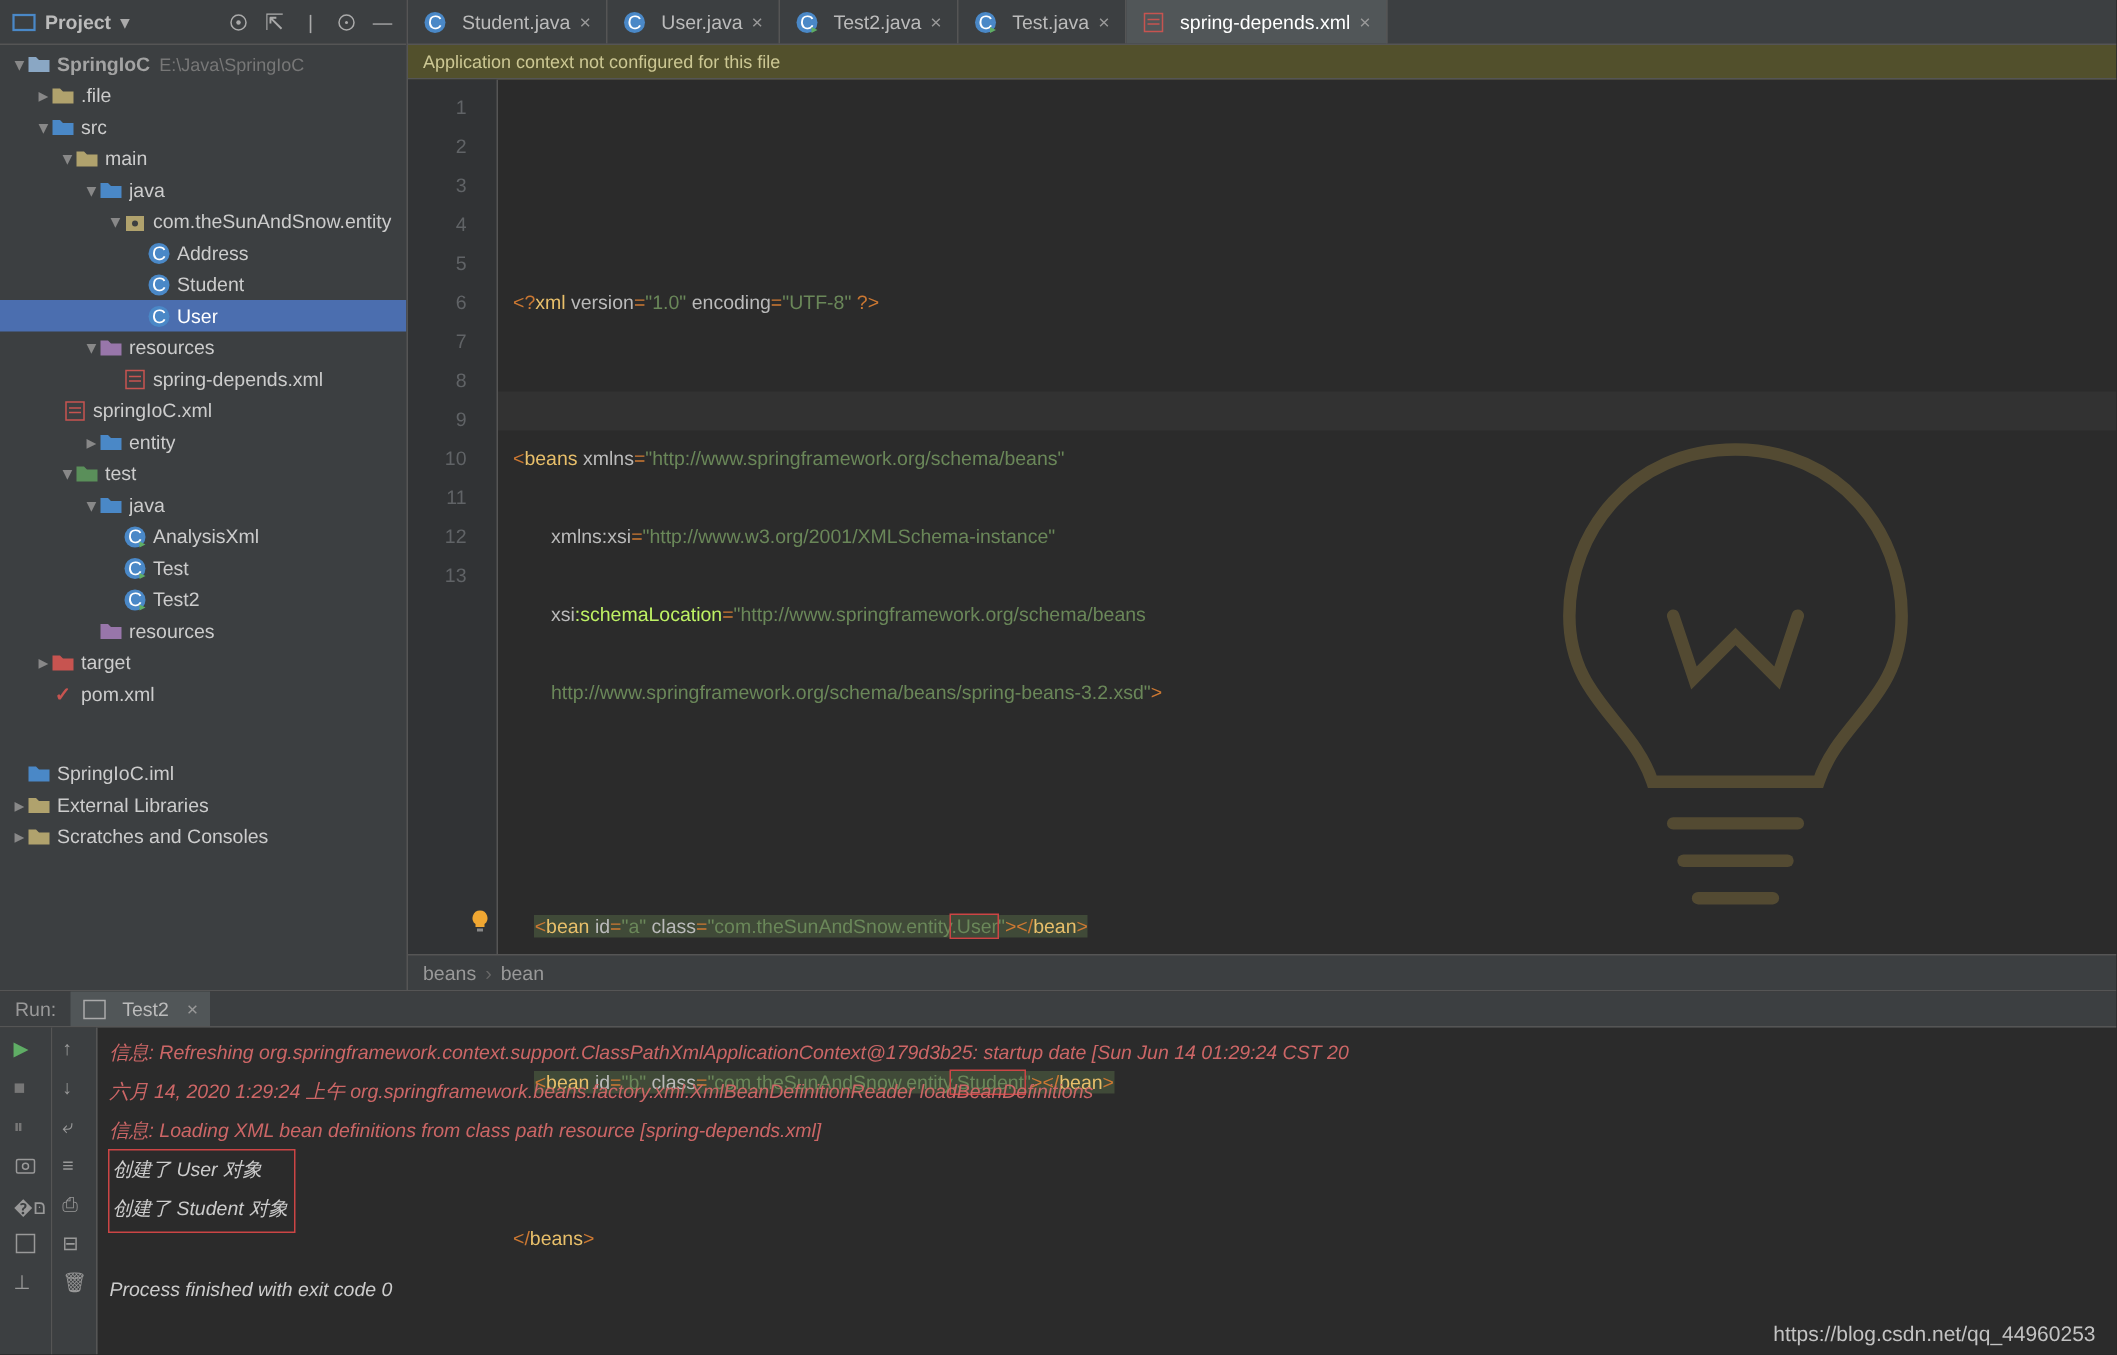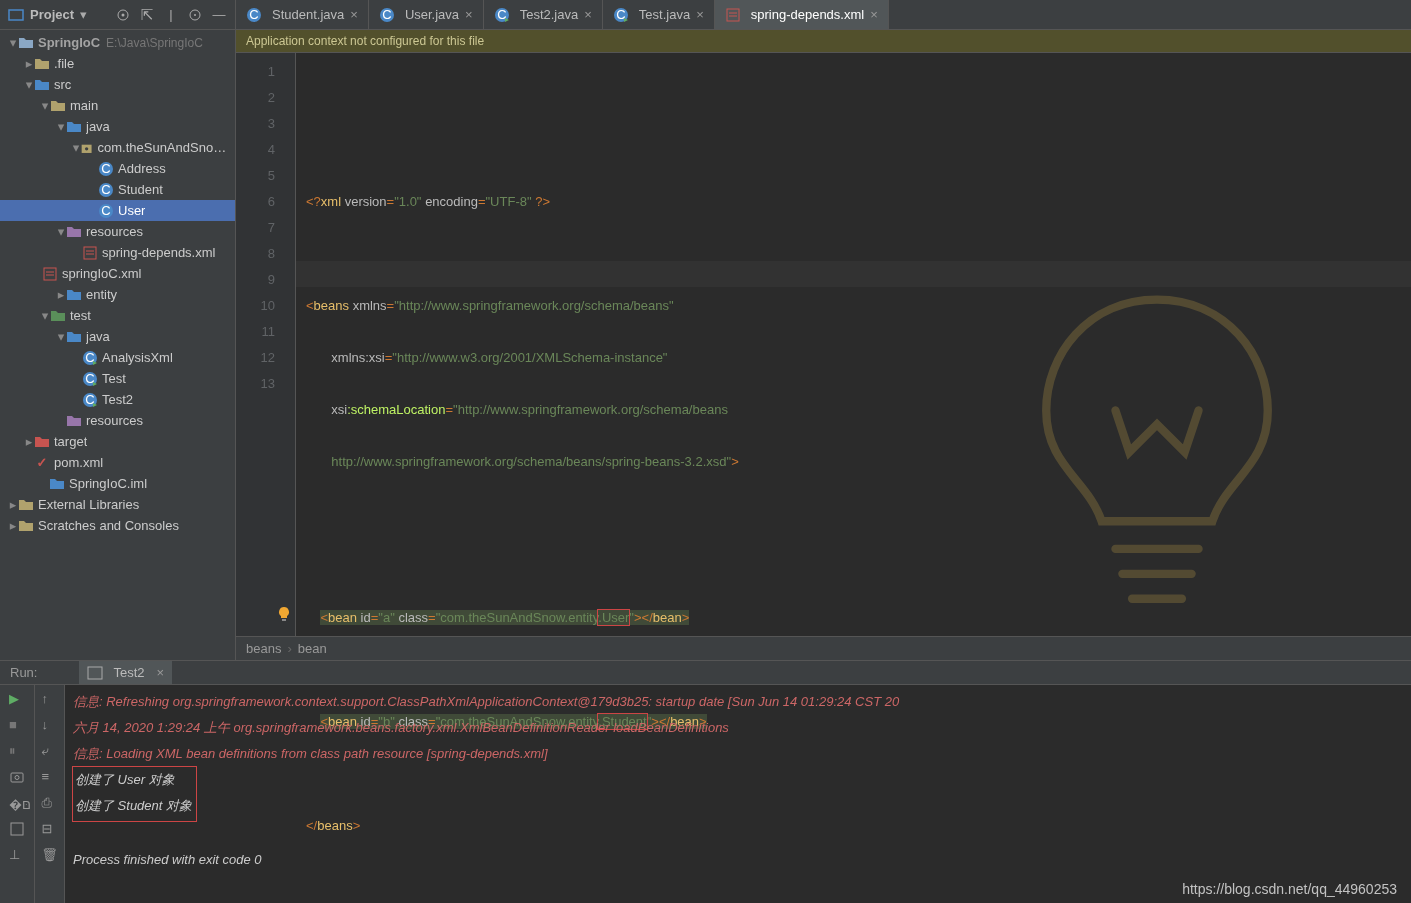--- a/index.html
+++ b/index.html
@@ -12,21 +12,21 @@
 
 
 .tool-header { height:30px; background:#3c3f41; border-bottom:1px solid #555; display:flex; align-items:center; padding:0 8px; gap:6px;}
 .tool-header .title { color:#bbb; font-weight:bold;}
 .tool-header .right { margin-left:auto; display:flex; gap:8px; align-items:center;}
 .hdr-icon { width:16px; height:16px; color:#aaa; display:inline-flex; align-items:center; justify-content:center; cursor:pointer;}
 
 
 #app { display:flex; flex-direction:column; height:903px;}
 #middle { display:flex; flex:1; min-height:0;}
-#project { width:236px; background:#3c3f41; border-right:1px solid #555; display:flex; flex-direction:column; overflow:hidden;}
+#project { width:272px; background:#3c3f41; border-right:1px solid #555; display:flex; flex-direction:column; overflow:hidden;}
 #project .tree { flex:1; overflow:auto; padding-top:2px; color:#ccc;}
 #editor-area { flex:1; display:flex; flex-direction:column; min-width:0; background:#2b2b2b;}
 #tabs { height:30px; background:#3c3f41; border-bottom:1px solid #555; display:flex; align-items:stretch;}
 .tab { display:flex; align-items:center; padding:0 10px; border-right:1px solid #555; color:#bbb; gap:6px; position:relative;}
 .tab.active { background:#515658; color:#fff;}
 .tab .close { color:#999; }
 .banner { background:#52502c; color:#ccc793; padding:4px 10px; font-size:12px; border-bottom:1px solid #555;}
 #code-zone { flex:1; display:flex; min-height:0; position:relative;}
 .gutter { width:60px; background:#313335; border-right:1px solid #555; padding-top:6px; text-align:right; color:#606366; font-family:Consolas,monospace; font-size:14px; line-height:26px;}
 .gutter div { padding-right:20px;}
@@ -38,21 +38,21 @@
 .kw-str { color:#6a8759;}
 .kw-punct { color:#cc7832;}
 .kw-txt{ color:#bef264;}
 .red-box { outline:1px solid #cc4545; }
 .intention { position:absolute; left:-30px; width:16px; height:16px;}
 .breadcrumb { height:24px; background:#3c3f41; border-top:1px solid #555; display:flex; align-items:center; padding:0 10px; color:#999; font-size:12px;}
 .breadcrumb span.sep{ margin:0 6px; color:#666;}
 
 
 #run { height:243px; border-top:1px solid #555; background:#2b2b2b; display:flex; flex-direction:column;}
-#run-tabs { height:24px; background:#3c3f41; border-bottom:1px solid #555; display:flex; align-items:center;gap:32px;}
+#run-tabs { height:24px; background:#3c3f41; border-bottom:1px solid #555; display:flex; align-items:center;}
 #run-tabs .lbl { padding:0 10px; color:#999;}
 #run-tabs .tab { border:none; background:#515658; height:100%; padding:0 8px;}
 #run-body { flex:1; display:flex; min-height:0;}
 .run-left { width:35px; background:#3c3f41; border-right:1px solid #555; display:flex; flex-direction:column; align-items:center; padding-top:6px; gap:10px;}
 .run-left2 { width:30px; background:#3c3f41; border-right:1px solid #555; display:flex; flex-direction:column; align-items:center; padding-top:6px; gap:10px;}
 .run-btn{ width:16px; height:16px; color:#aaa; cursor:pointer;}
 .console { flex:1; font-family:Consolas,monospace; font-size:14.5px; line-height:26px; padding:4px 8px 0 8px; color:#ccc; position:relative; overflow:hidden;font-style:italic;}
 .console .red { color:#cc6666;}
 .console .boxed { outline:1px solid #cc4545; display:inline-block; padding:0 4px 2px 2px;}
 .watermark { position:absolute; right:14px; bottom:6px; color:#ddd; font-size:14px; opacity:.85;}
@@ -293,21 +293,21 @@
           </div>
           <div class="tree-item" style="padding-left: 24px;">
             <span class="arrow"></span>
             <span class="icon">
               <svg viewBox="0 0 16 16">
                 <text x="8" y="12" text-anchor="middle" fill="#c75450" font-size="11" font-weight="bold">✓</text>
               </svg>
             </span>
             <span>pom.xml</span>
           </div>
-          <div class="tree-item" style="padding-left: 39px;">
+          <div class="tree-item" style="padding-left: 8px; margin-top: 32px;">
             <span class="arrow"></span>
             <span class="icon">
               <svg viewBox="0 0 16 16">
                 <path d="M1 3h5l2 2h7v8H1z" fill="#4a88c7"></path>
               </svg>
             </span>
             <span>SpringIoC.iml</span>
           </div>
           <div class="tree-item" style="padding-left: 8px;">
             <span class="arrow">▸</span>

